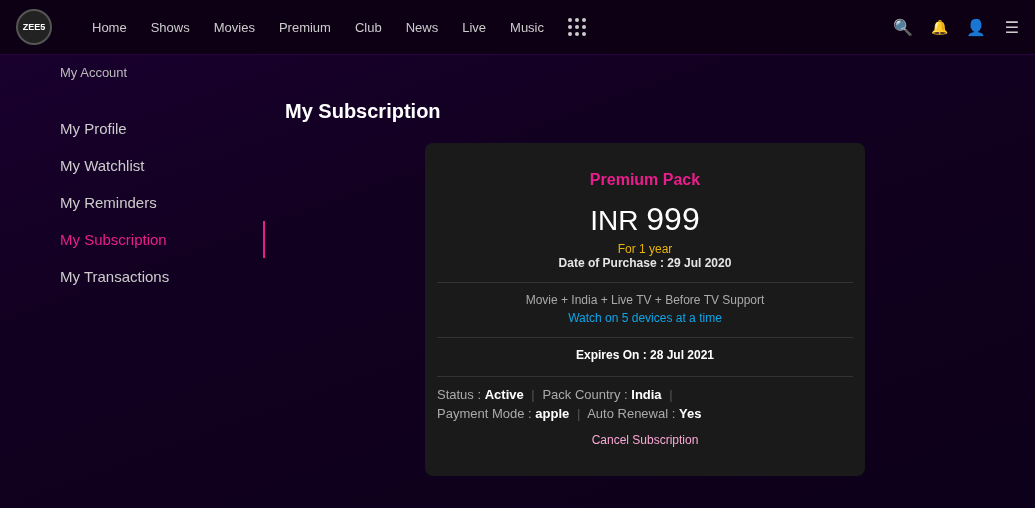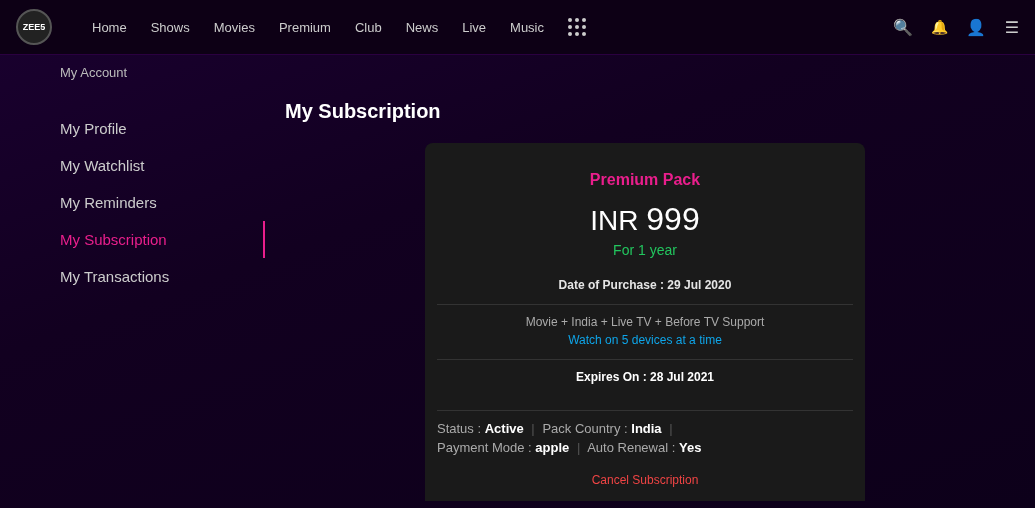--- a/index.html
+++ b/index.html
@@ -134,23 +134,23 @@
     .price-line {
       font-size: 28px;
       font-weight: 300;
       margin-bottom: 4px;
     }
     .price-line strong {
       font-size: 32px;
       font-weight: normal;
     }
     .duration-line {
-      font-size: 14px;
-      color: #22c55e;
-      margin-bottom: 20px;
+      font-size: 12px;
+      color: #eab308;
+      margin-bottom: 0;
     }
     .purchase-date {
       font-size: 12px;
       color: #e5e5e5;
       margin-bottom: 12px;
       font-weight: bold;
     }
     .divider {
       border: none;
       border-top: 1px solid #333;
@@ -163,41 +163,41 @@
     }
     .devices {
       font-size: 12px;
       color: #0ea5e9;
       margin-bottom: 12px;
     }
     .expiry {
       font-size: 12px;
       font-weight: bold;
       color: #fff;
-      margin-bottom: 26px;
+      margin-bottom: 14px;
     }
     .status-row {
       font-size: 13px;
       color: #aaa;
       margin-bottom: 4px;
       text-align: left;
     }
     .status-row .highlight {
       color: #fff;
       font-weight: bold;
     }
     .status-row .sep {
       color: #555;
       margin: 0 4px;
     }
     .cancel-link {
       display: inline-block;
-      margin-top: 14px;
-      font-size: 12px;
-      color: #ef4444;
+      margin-top: 8px;
+      font-size: 12px;
+      color: #f9a8d4;
       cursor: pointer;
       text-decoration: none;
     }
   </style>
 </head>
 <body>
 
 <div class="header">
   <div class="header-left">
     <div class="logo">

